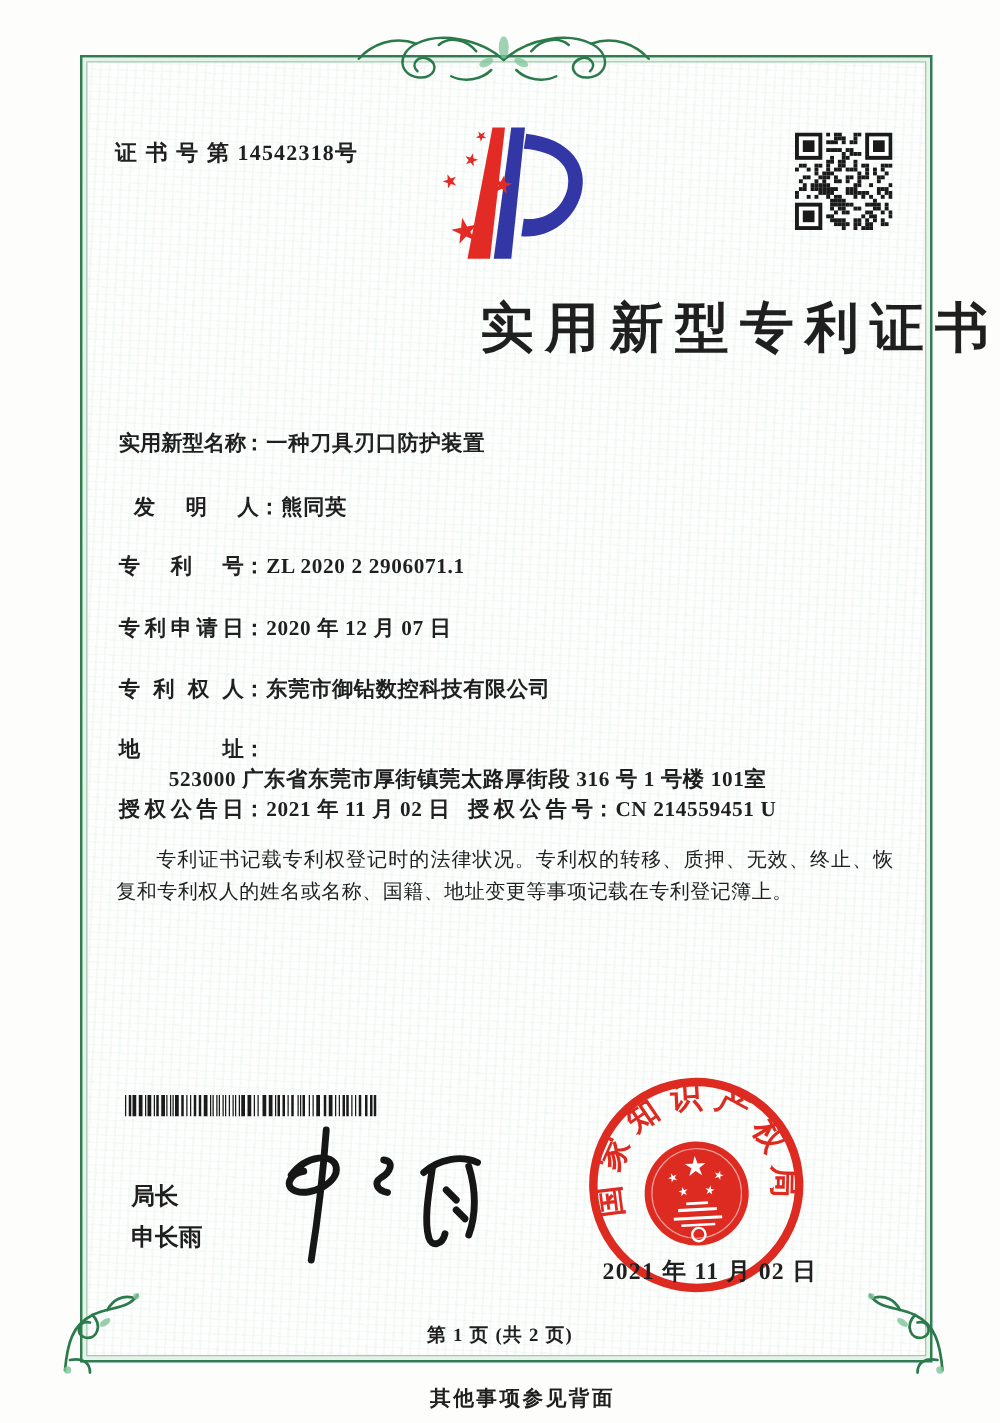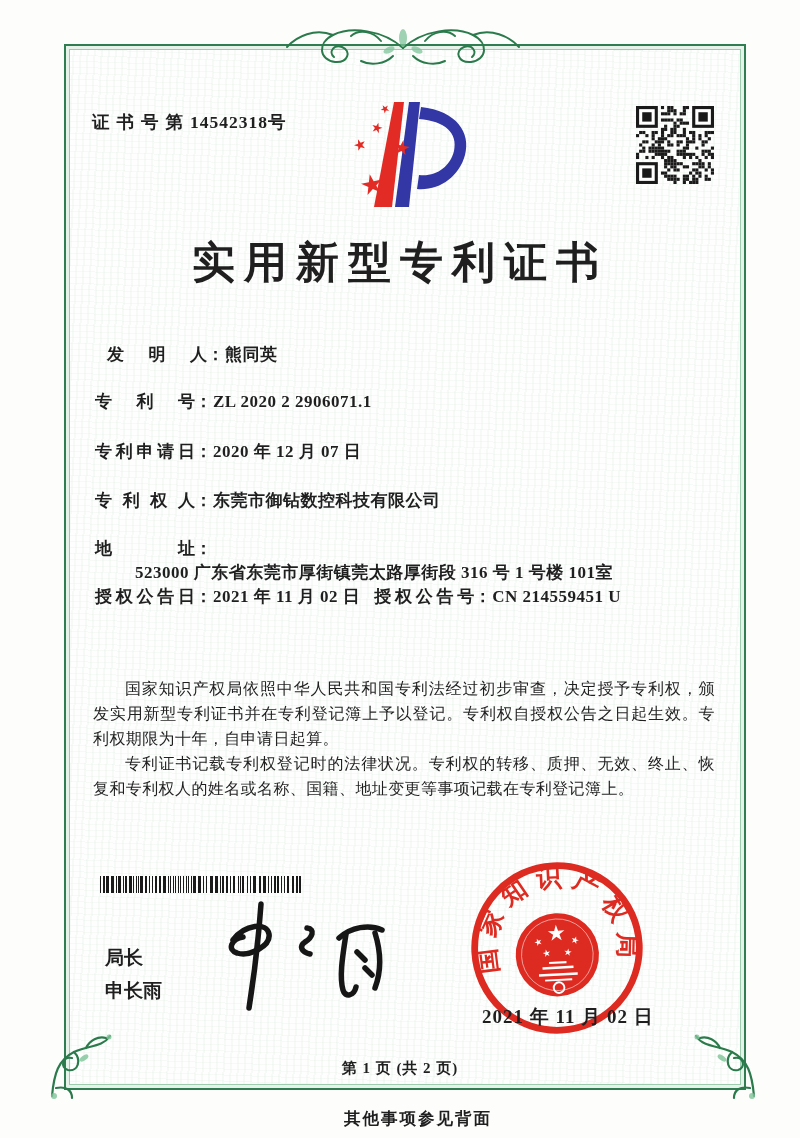--- a/index.html
+++ b/index.html
@@ -15,21 +15,21 @@
     box-shadow:inset 0 0 0 3px #e7f3ea, inset 0 0 0 4px #9ccbae;
     background:
       repeating-linear-gradient(93deg, rgba(120,180,140,.05) 0 2px, transparent 2px 7px),
       repeating-linear-gradient(2deg, rgba(120,180,140,.05) 0 1px, transparent 1px 6px),
       #fdfefd;
   }
   .abs{position:absolute;}
   .cert-no{left:92px;top:110px;font-size:17.5px;font-weight:600;white-space:nowrap;}
   .cert-no .sp{letter-spacing:7px;}
   .cert-no .num{letter-spacing:1px;}
-  .doc-title{left:0;right:0;top:234px;text-align:center;font-size:43px;font-weight:700;letter-spacing:9px;white-space:nowrap;}
+  .doc-title{left:0;right:0;top:234px;text-align:right;font-size:43px;font-weight:700;letter-spacing:9px;white-space:nowrap;}
   .logo-box{left:333px;top:99px;width:145px;height:112px;}
   .qr-box{left:636px;top:106px;width:78px;height:78px;}
   .fields{left:95px;top:343px;width:620px;font-size:17px;font-weight:600;}
   .frow{white-space:nowrap;line-height:23px;}
   .m1{margin-bottom:28px;} .m2{margin-bottom:24px;margin-left:12px;} .m3{margin-bottom:27px;}
   .m4{margin-bottom:26px;} .m5{margin-bottom:25px;} .m6{margin-bottom:0px;}
   .flabel{display:inline-block;width:100px;text-align:justify;text-align-last:justify;vertical-align:top;}
   .colon{display:inline-block;width:18px;vertical-align:top;}
   .fvalue{letter-spacing:.5px;}
   .frow-addr{white-space:normal;line-height:24px;}
@@ -330,20 +330,23 @@
       <rect x="62" y="6.2" width="9.3" height="9.3"></rect>
       <rect x="0" y="55.800000000000004" width="21.7" height="21.7"></rect>
       <rect fill="#fff" x="3.1" y="58.9" width="15.5" height="15.5"></rect>
       <rect x="6.2" y="62" width="9.3" height="9.3"></rect>
     </g>
   </svg>
 
 <div class="abs doc-title">实用新型专利证书</div>
 
 <div class="abs fields">
+  <div class="frow m1">
+    <span class="flabel">实用新型名称</span><span class="colon">：</span><span class="fvalue">一种刀具刃口防护装置</span>
+  </div>
   <div class="frow m2">
     <span class="flabel">发明人</span><span class="colon">：</span><span class="fvalue">熊同英</span>
   </div>
   <div class="frow m3">
     <span class="flabel">专利号</span><span class="colon">：</span><span class="fvalue">ZL 2020 2 2906071.1</span>
   </div>
   <div class="frow m4">
     <span class="flabel">专利申请日</span><span class="colon">：</span><span class="fvalue">2020 年 12 月 07 日</span>
   </div>
   <div class="frow m5">
@@ -351,21 +354,20 @@
   </div>
   <div class="frow frow-addr m6">
     <span class="flabel">地址</span><span class="colon">：</span><span class="fvalue">523000 广东省东莞市厚街镇莞太路厚街段 316 号 1 号楼 101室</span>
   </div>
   <div class="frow">
     <span class="flabel">授权公告日</span><span class="colon">：</span><span class="fvalue">2021 年 11 月 02 日</span><span class="flabel g2">授权公告号</span><span class="colon">：</span><span class="fvalue">CN 214559451 U</span>
   </div>
 </div>
 
 <div class="abs paragraphs">
-  <p>国家知识产权局依照中华人民共和国专利法经过初步审查，决定授予专利权，颁发实用新型专利证书并在专利登记簿上予以登记。专利权自授权公告之日起生效。专利权期限为十年，自申请日起算。</p>
   <p>专利证书记载专利权登记时的法律状况。专利权的转移、质押、无效、终止、恢复和专利权人的姓名或名称、国籍、地址变更等事项记载在专利登记簿上。</p>
 </div>
 
 <svg class="abs barcode-box" id="barcode" viewBox="0 0 206 18">
     <g fill="#1a1a1a">
       <rect x="0" y="0" width="1" height="17"></rect>
       <rect x="3" y="0" width="2" height="17"></rect>
       <rect x="6" y="0" width="3" height="17"></rect>
       <rect x="11" y="0" width="3" height="17"></rect>
       <rect x="16" y="0" width="1" height="17"></rect>

